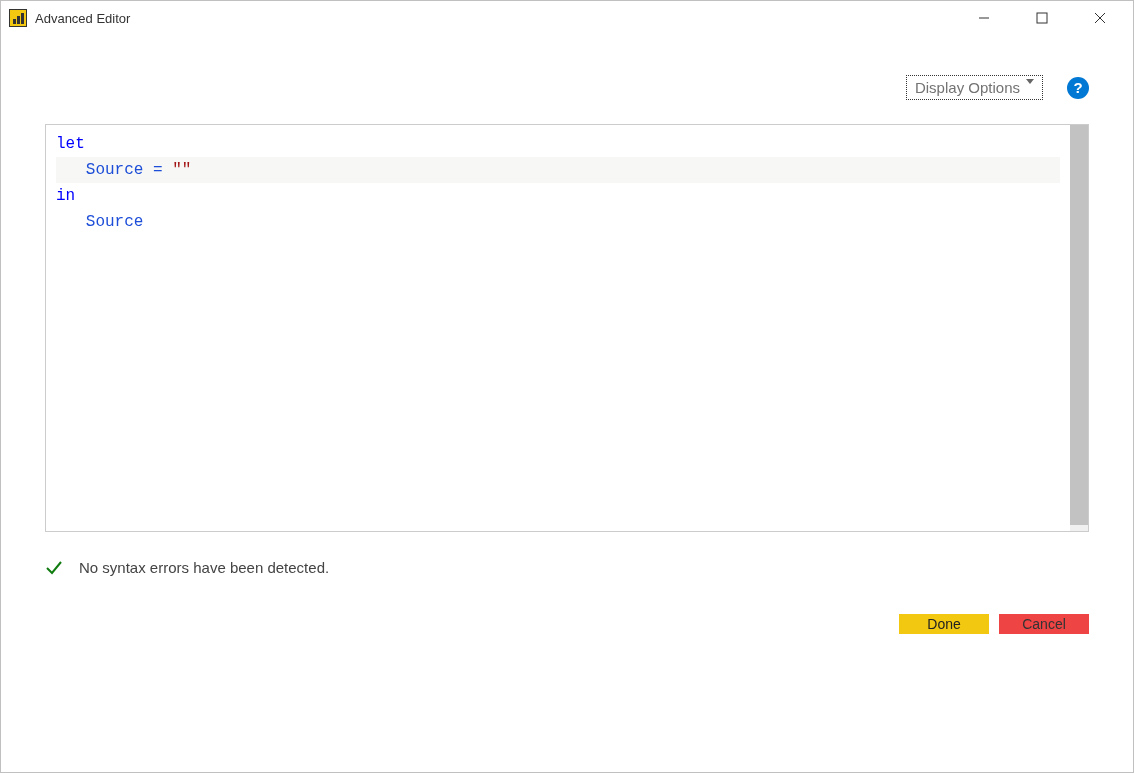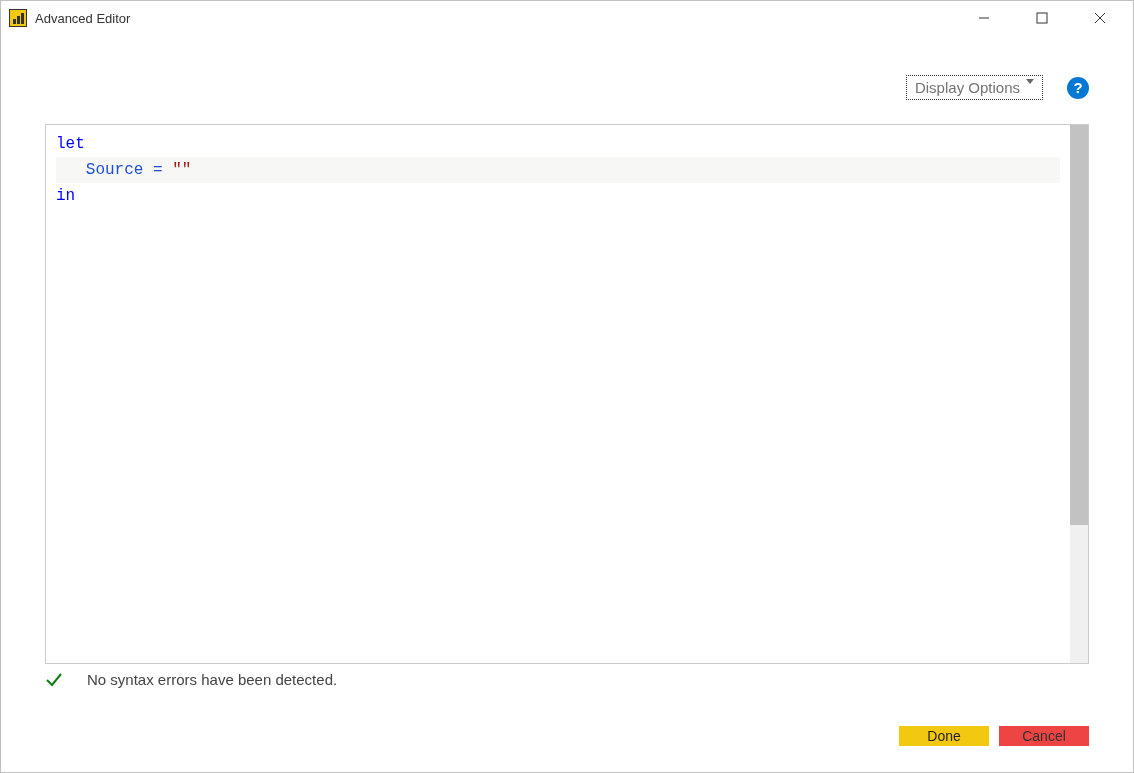--- a/index.html
+++ b/index.html
@@ -108,21 +108,21 @@
       color: #fff;
       font-weight: bold;
       display: flex;
       align-items: center;
       justify-content: center;
       font-size: 15px;
       cursor: pointer;
     }
     .editor-wrap {
       border: 1px solid #ccc;
-      height: 540px;
+      height: 408px;
       display: flex;
     }
     .editor-surface {
       flex: 1;
       padding: 6px 10px;
       font-family: Consolas, "Courier New", monospace;
       font-size: 16px;
       line-height: 26px;
       position: relative;
       overflow: hidden;
@@ -151,22 +151,22 @@
     .scroll-thumb {
       position: absolute;
       left: 0; right: 0;
       top: 0;
       height: 400px;
       background: #c2c2c2;
     }
     .status-row {
       display: flex;
       align-items: center;
-      gap: 24px;
-      margin-top: 6px;
+      gap: 16px;
+      margin-top: 26px;
       font-size: 15px;
       color: #444;
     }
     .check-icon {
       width: 18px;
       height: 18px;
     }
     .check-icon svg { stroke: #107c10; stroke-width: 2; fill: none; }
     .button-row {
       display: flex;
@@ -236,20 +236,21 @@
     <div class="help-icon">
       <span>?</span>
     </div>
   </div>
 
   <div class="editor-wrap">
     <div class="editor-surface" id="editor-surface">
         <div class="code-line"><span class="kw-blue">let</span></div>
         <div class="code-line highlight"><span class="indent-guide"></span>   <span class="kw-plain">Source = </span><span class="kw-str">""</span></div>
         <div class="code-line"><span class="kw-blue">in</span></div>
+        <div class="code-line"><span class="indent-guide"></span>   <span class="kw-plain">Source</span></div>
       </div>
     <div class="scrollbar">
       <div class="scroll-thumb"></div>
     </div>
   </div>
 
   <div class="status-row">
     <div class="check-icon">
       <svg width="18" height="18" viewBox="0 0 18 18">
           <polyline points="2,10 7,15 16,4"></polyline>

